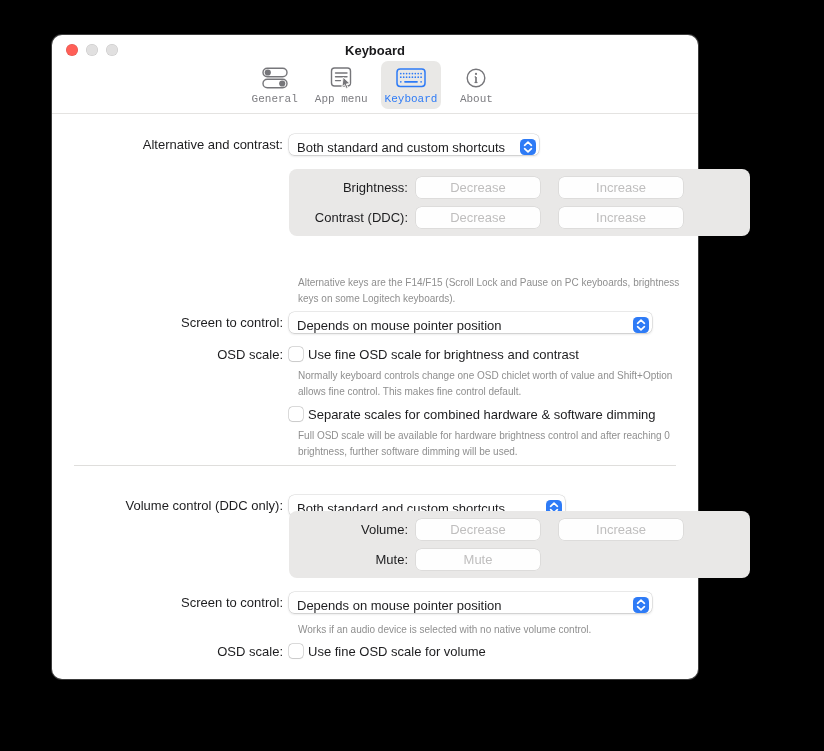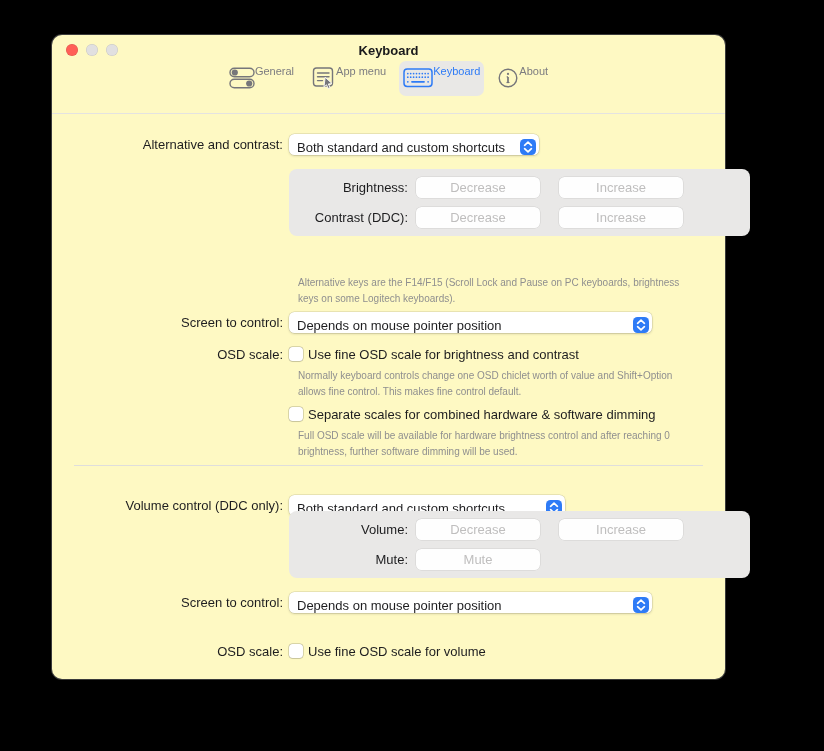--- a/index.html
+++ b/index.html
@@ -1,32 +1,32 @@
 <!DOCTYPE html>
 <html><head>
 <meta charset="utf-8">
 <style>
   html,body{margin:0;padding:0;background:#000;}
   .stage{position:relative;width:824px;height:751px;background:#000;overflow:hidden;
          font-family:"Liberation Sans","DejaVu Sans",sans-serif;}
-  .win{position:absolute;left:52px;top:35px;width:646px;height:644px;background:#fef9c3;
+  .win{position:absolute;left:52px;top:35px;width:646px;height:644px;background:#ffffff;
        border-radius:10px;box-shadow:0 0 0 1px #3b3b3b,0 18px 50px rgba(0,0,0,.6);
-       color:#1d1d1f;font-size:13px;padding-left:27px;}
+       color:#1d1d1f;font-size:13px;}
   
   .traffic{position:absolute;top:9px;left:14px;display:flex;gap:8px;}
   .light{width:12px;height:12px;border-radius:50%;}
   .light.red{background:#FF5F57;box-shadow:0 0 0 .5px rgba(0,0,0,.15) inset;}
   .light.dim{background:#E1E0E0;box-shadow:0 0 0 .5px rgba(0,0,0,.12) inset;}
   .win-title{position:absolute;top:8px;left:0;right:0;text-align:center;font-weight:700;
              font-size:13px;color:#1a1a1c;}
   
   .toolbar{position:absolute;top:26px;left:0;right:0;height:52px;display:flex;
            justify-content:center;align-items:flex-start;gap:9px;}
-  .tb-item{display:flex;flex-direction:row;padding:3px 4px 4px;
-           border-radius:7px;min-width:44px;}
+  .tb-item{display:flex;flex-direction:column;align-items:center;padding:3px 4px 4px;
+           border-radius:7px;min-width:44px;font-family:Liberation Mono, monospace;}
   .tb-item.active{background:#E9E8E6;}
   .tb-icon{height:28px;display:flex;align-items:center;justify-content:center;}
   .tb-label{font-size:11px;color:#7C7C80;margin-top:1px;white-space:nowrap;}
   .tb-item.active .tb-label{color:#2E7BF6;}
   .toolbar-divider{position:absolute;top:78px;left:0;right:0;height:1px;background:#E4E3E1;}
   
   .row{position:absolute;left:0;right:0;display:flex;align-items:center;height:21px;}
   .row.cbrow{height:16px;}
   .flabel{width:231px;text-align:right;flex:none;color:#1d1d1f;}
   .popup{height:21px;background:#fff;border-radius:5.5px;margin-left:6px;box-sizing:border-box;
@@ -228,20 +228,23 @@
       <div class="popup" style="width:363px">
         <span class="popup-text">Depends on mouse pointer position</span>
         <span class="chev">
           <svg width="10" height="12" viewBox="0 0 10 12">
             <polyline points="1.6,4.3 5,1.2 8.4,4.3" fill="none" stroke="#fff" stroke-width="1.7" stroke-linecap="round" stroke-linejoin="round"></polyline>
             <polyline points="1.6,7.7 5,10.8 8.4,7.7" fill="none" stroke="#fff" stroke-width="1.7" stroke-linecap="round" stroke-linejoin="round"></polyline>
           </svg>
         </span>
       </div>
     </div>
+    <div class="help" style="top:587px">
+      <div>Works if an audio device is selected with no native volume control.</div>
+    </div>
 
     <div class="row cbrow" style="top:608px">
       <span class="flabel">OSD scale:</span>
       <span class="cb"></span>
       <span class="cb-label">Use fine OSD scale for volume</span>
     </div>
 
   </div>
 </div>
 

